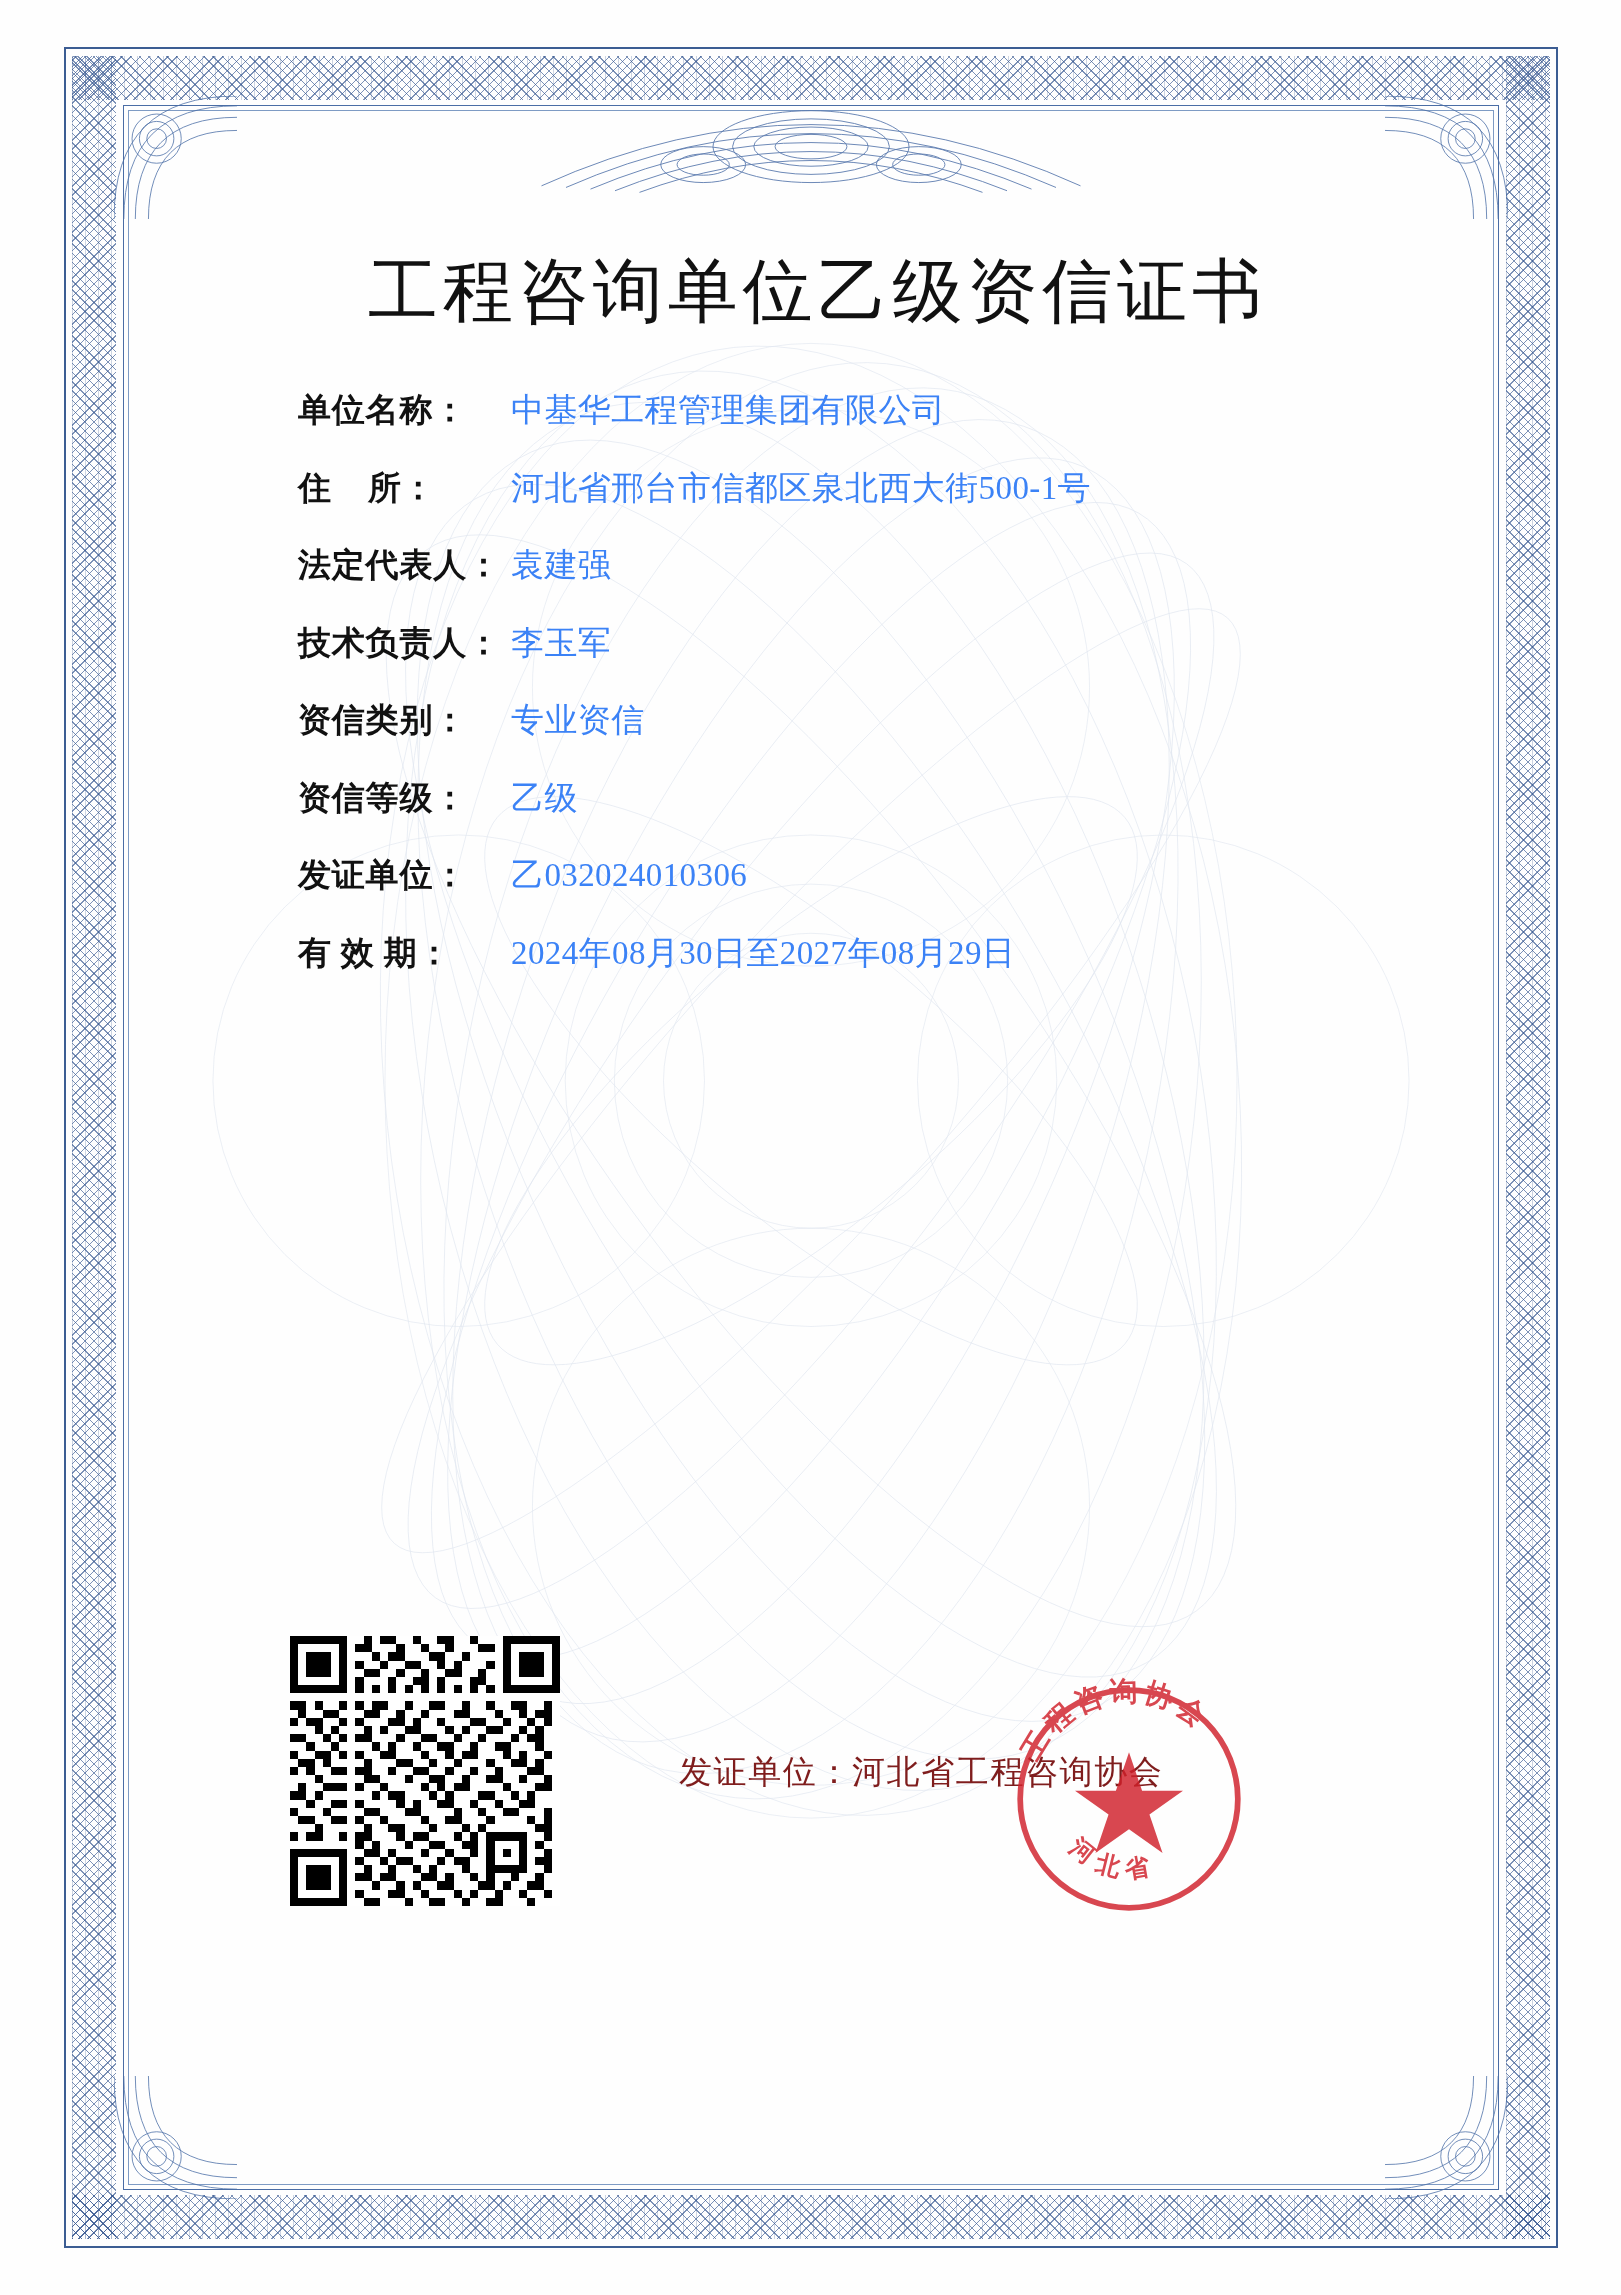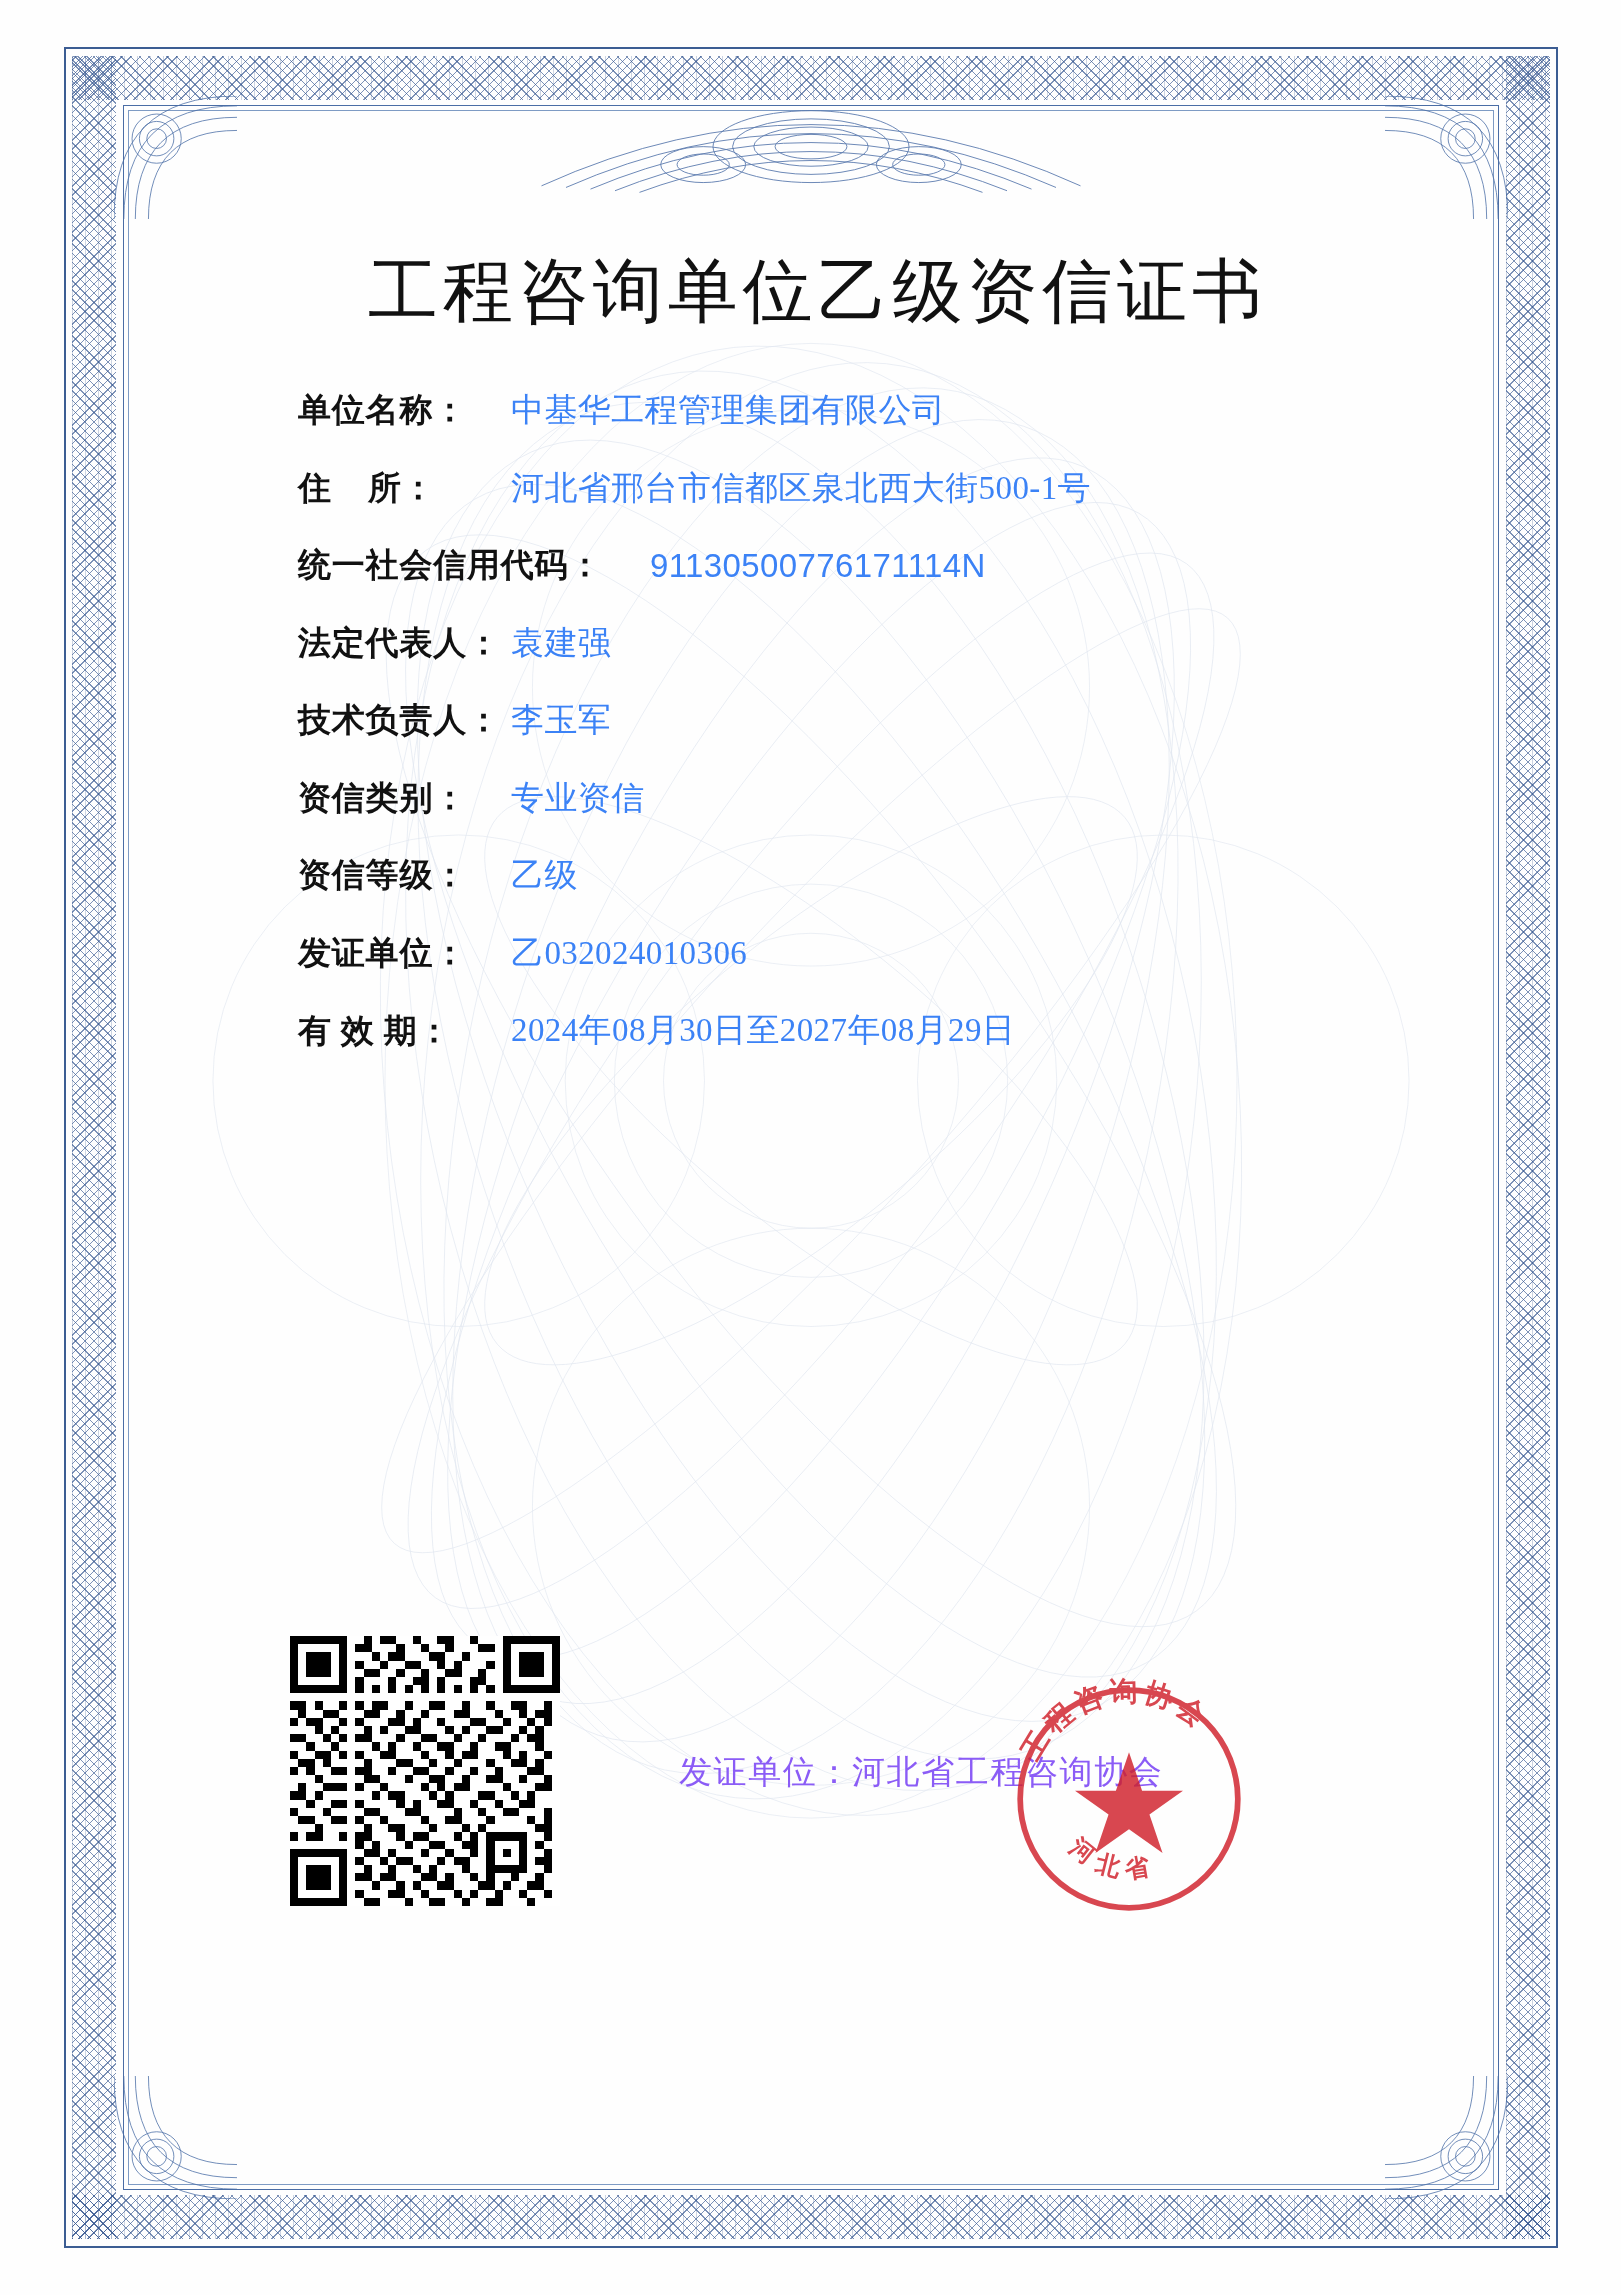--- a/index.html
+++ b/index.html
@@ -155,21 +155,21 @@
     top: 1636px;
     width: 270px;
     height: 270px;
     background: #ffffff;
   }
   .issuer-line {
     position: absolute;
     left: 679px;
     top: 1750px;
     font-size: 33px;
-    color: #8b5cf6;
+    color: #7f1d1d;
     letter-spacing: 1.6px;
     white-space: nowrap;
     font-family: "Liberation Serif", "DejaVu Serif", serif;
   }
   .seal {
     position: absolute;
     left: 994px;
     top: 1664px;
     width: 270px;
     height: 270px;
@@ -289,24 +289,20 @@
       <div class="field-row">
         <div class="field-label">单位名称：</div>
         <div class="field-value">中基华工程管理集团有限公司</div>
       </div>
 
       <div class="field-row">
         <div class="field-label">住    所：</div>
         <div class="field-value">河北省邢台市信都区泉北西大街500-1号</div>
       </div>
 
-      <div class="field-row">
-        <div class="field-label wide">统一社会信用代码：</div>
-        <div class="field-value mono-num">91130500776171114N</div>
-      </div>
 
       <div class="field-row">
         <div class="field-label">法定代表人：</div>
         <div class="field-value">袁建强</div>
       </div>
 
       <div class="field-row">
         <div class="field-label">技术负责人：</div>
         <div class="field-value">李玉军</div>
       </div>

